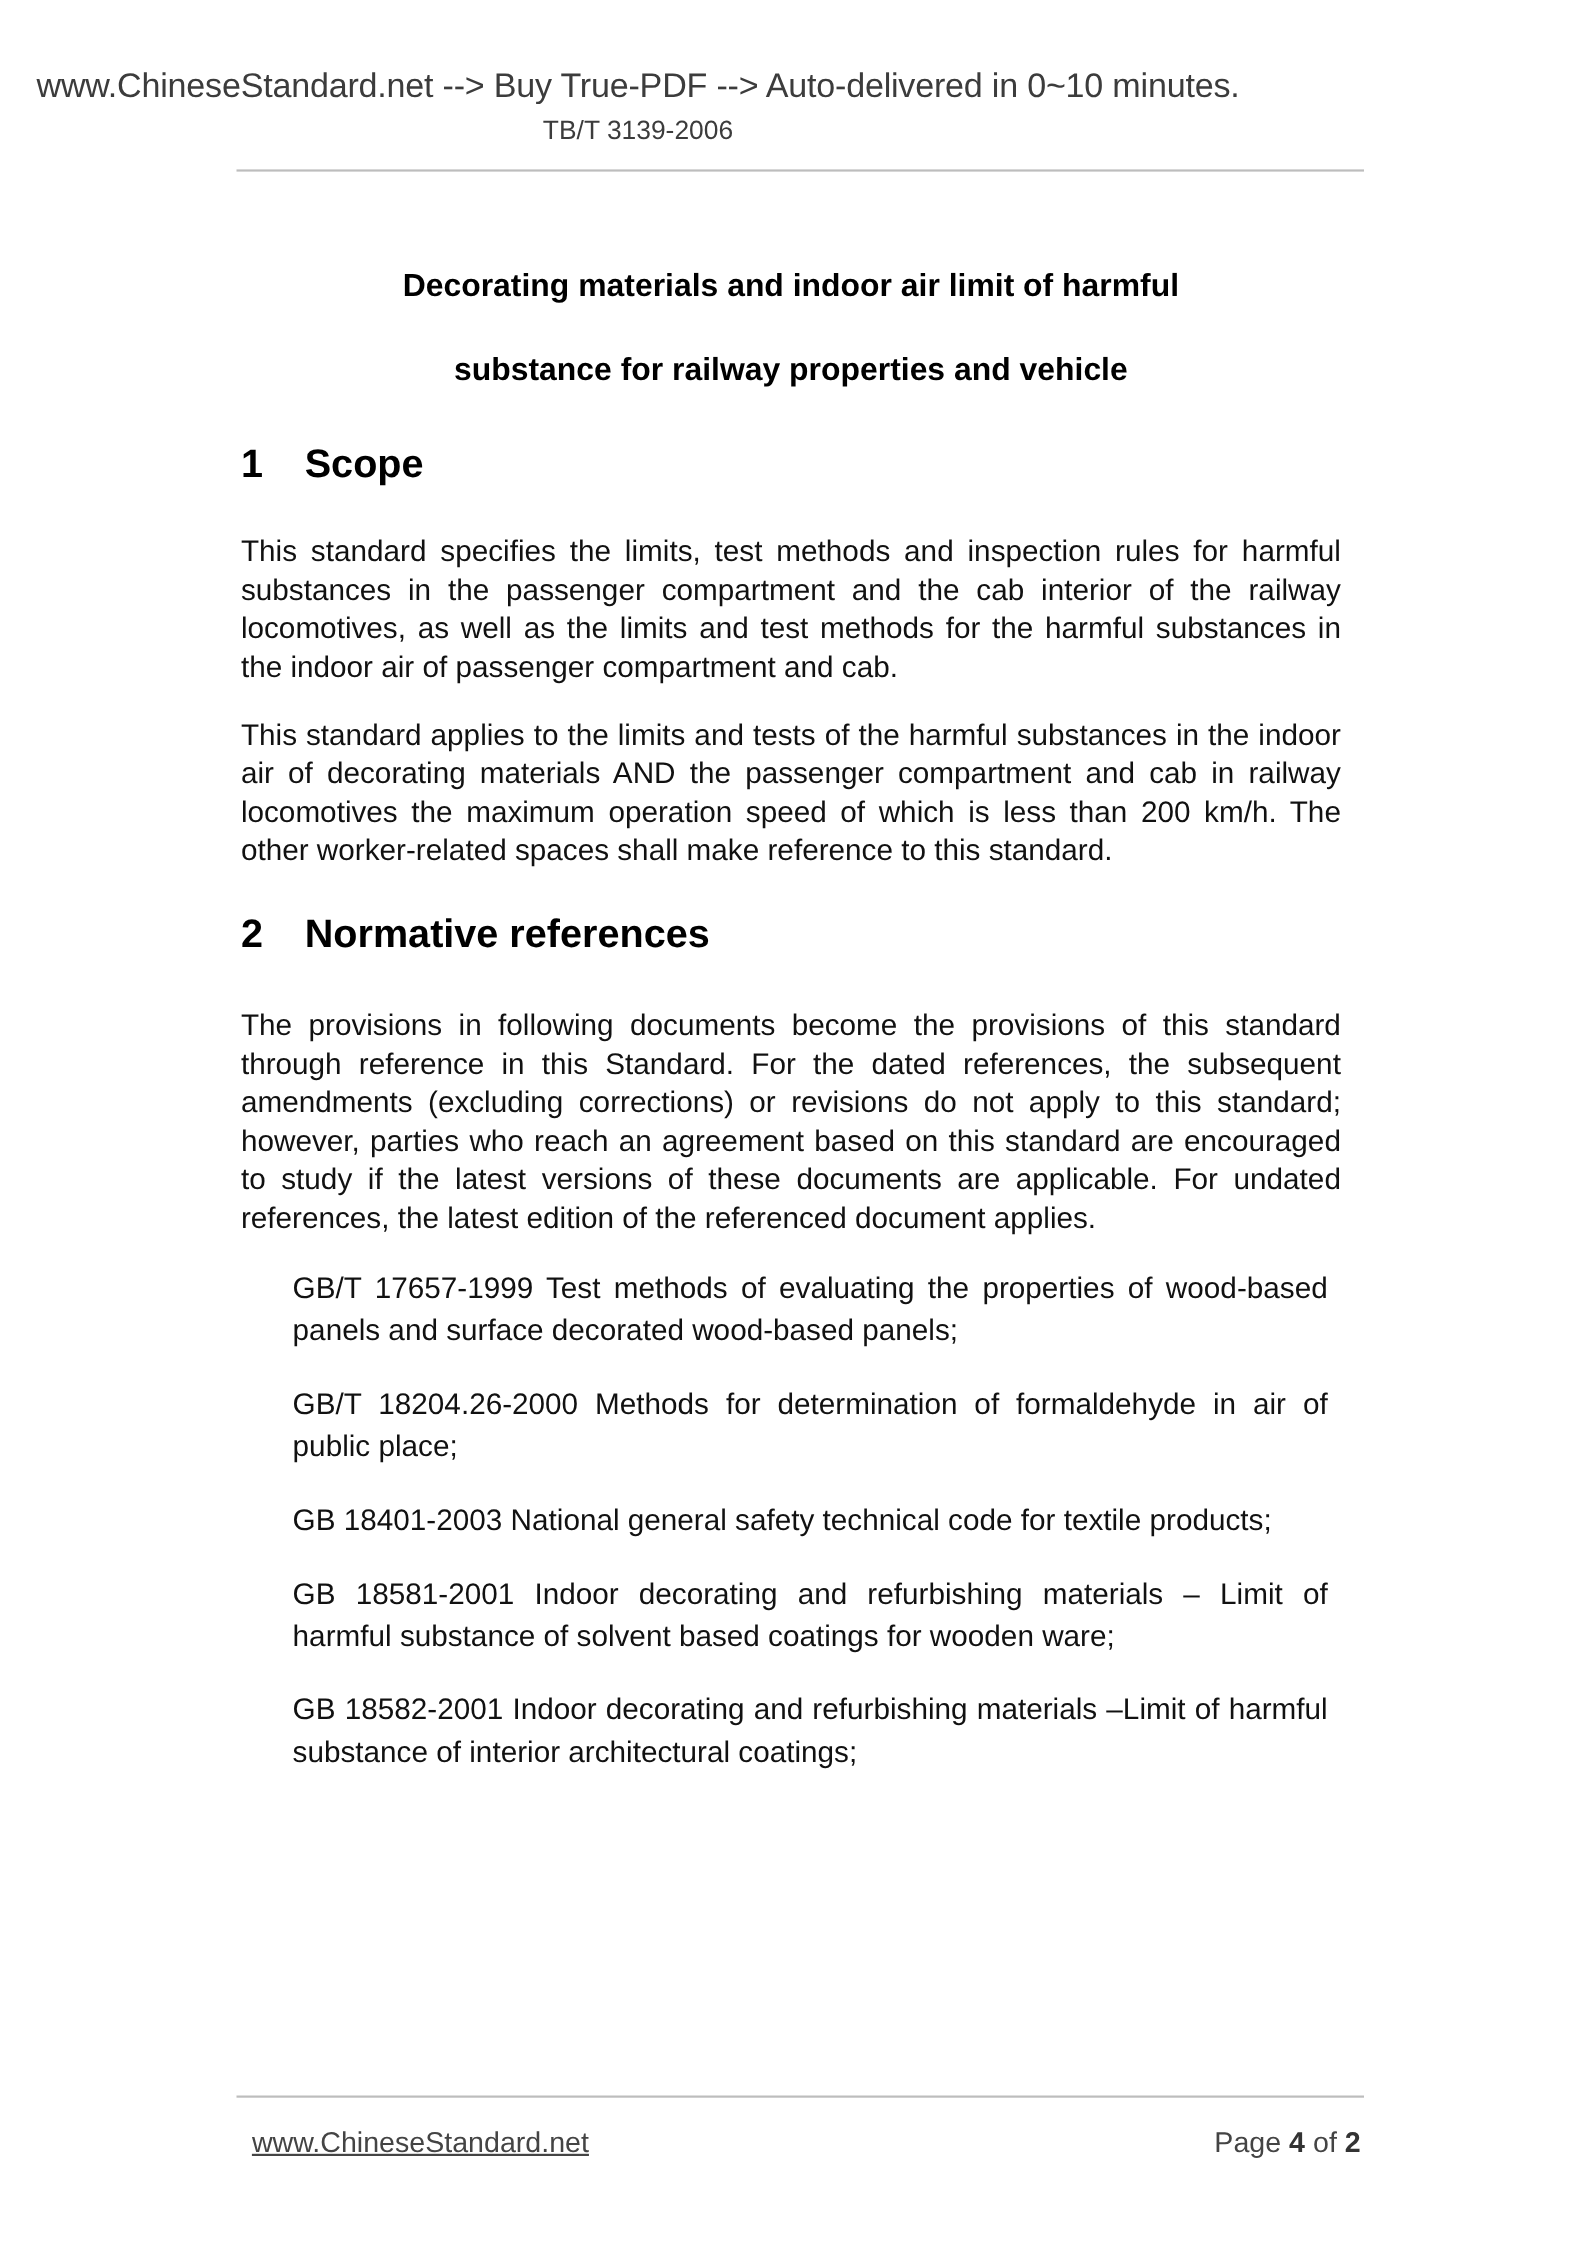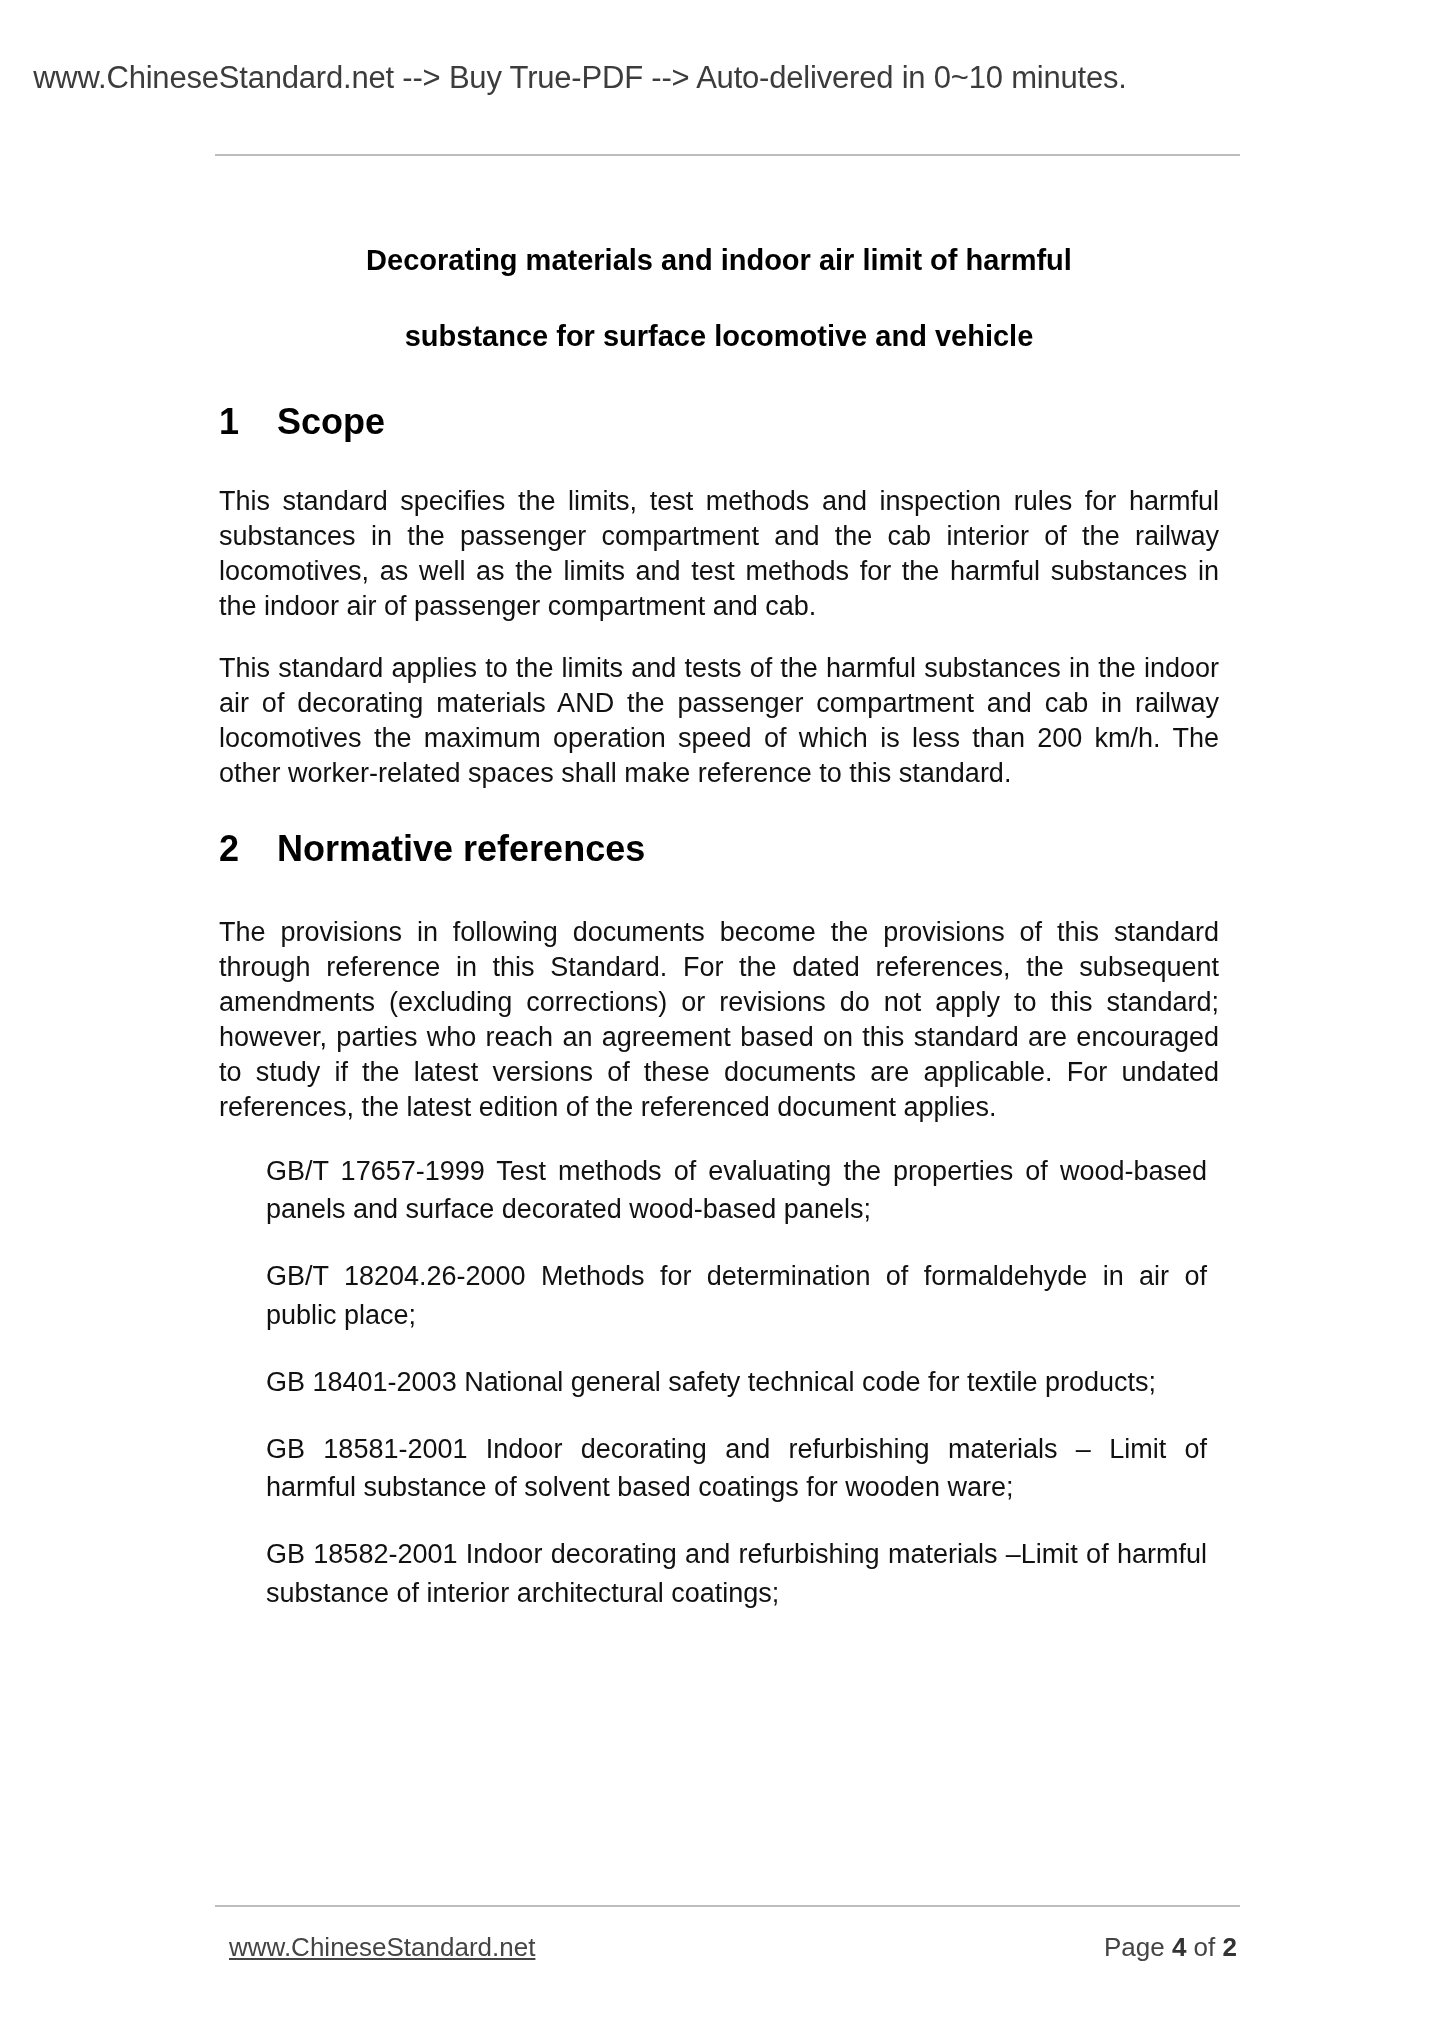--- a/index.html
+++ b/index.html
@@ -115,27 +115,28 @@
     }
     .footer-page b {
       color: #333;
     }
   </style>
 </head>
 <body>
 
 <div class="page-header">
   <div class="header-promo">www.ChineseStandard.net --&gt; Buy True-PDF --&gt; Auto-delivered in 0~10 minutes.</div>
+  <div class="header-code">TB/T 3139-2006</div>
 </div>
 <div class="header-rule"></div>
 
 <div class="content">
   <h1 class="doc-title">
     <span>Decorating materials and indoor air limit of harmful</span><br>
-    <span>substance for surface locomotive and vehicle</span>
+    <span>substance for railway properties and vehicle</span>
   </h1>
 
   <h2 class="section-heading sec1">
     <span class="section-num">1</span>
     <span>Scope</span>
   </h2>
   <p class="para">This standard specifies the limits, test methods and inspection rules for harmful substances in the passenger compartment and the cab interior of the railway locomotives, as well as the limits and test methods for the harmful substances in the indoor air of passenger compartment and cab.</p>
   <p class="para">This standard applies to the limits and tests of the harmful substances in the indoor air of decorating materials AND the passenger compartment and cab in railway locomotives the maximum operation speed of which is less than 200 km/h. The other worker-related spaces shall make reference to this standard.</p>
 
   <h2 class="section-heading sec2">

